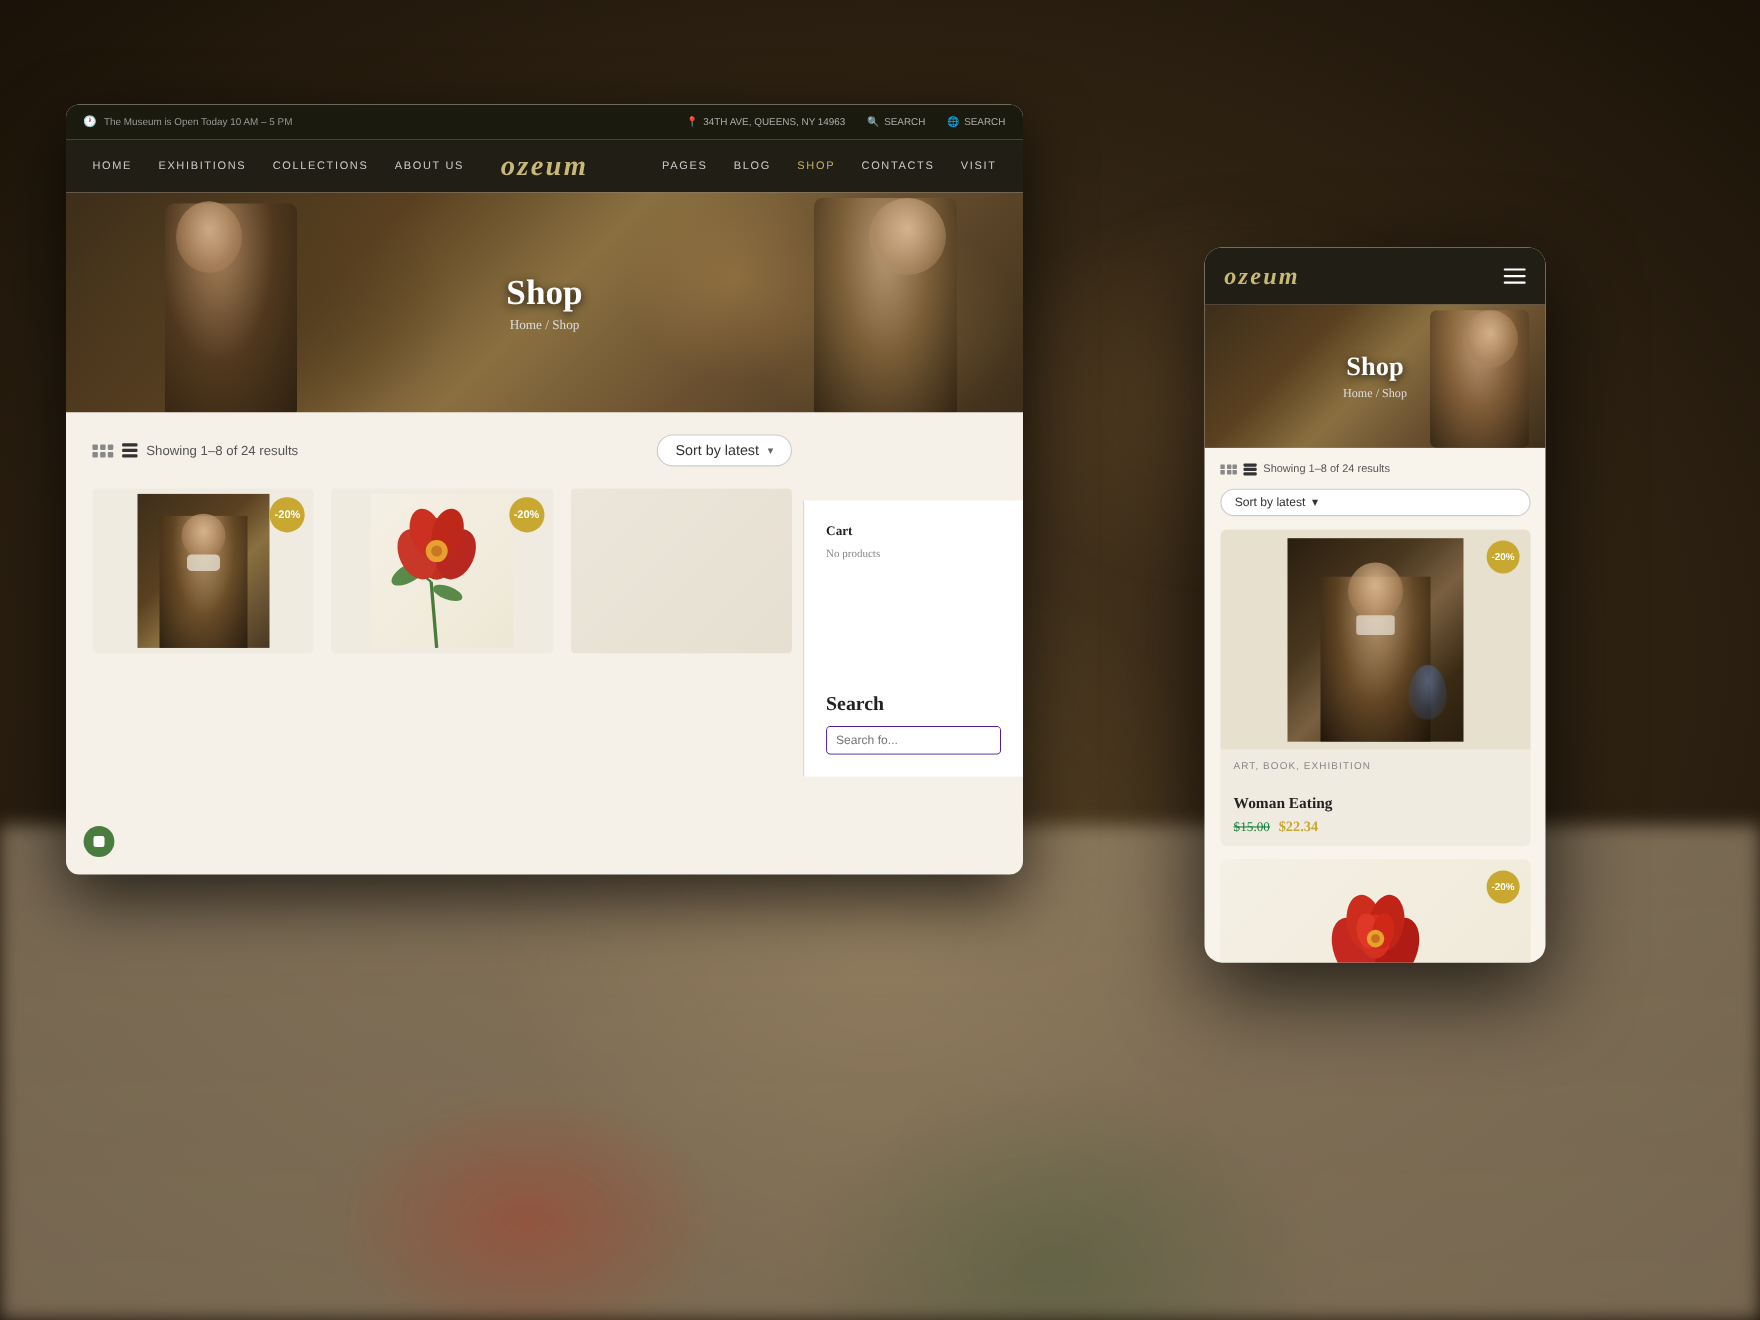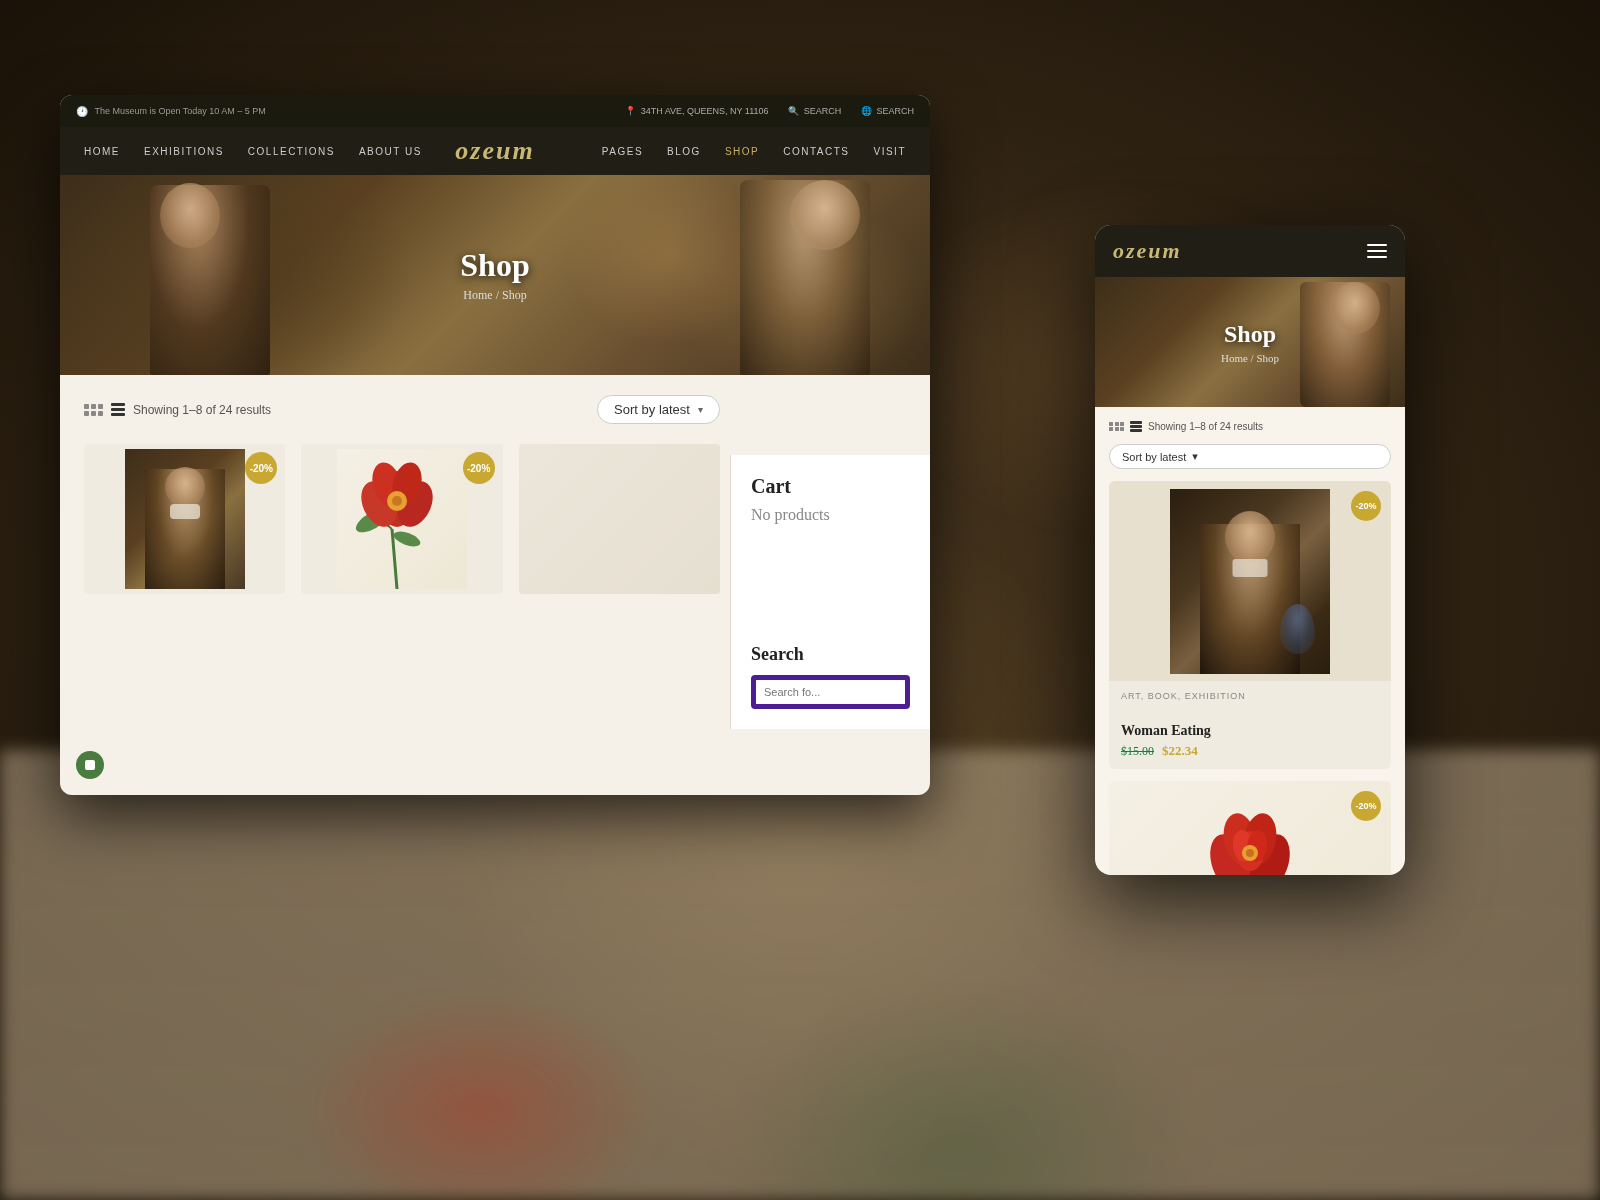--- a/index.html
+++ b/index.html
@@ -308,40 +308,40 @@
       right: 0;
       top: 80px;
       width: 200px;
       background: #fff;
       padding: 20px;
       border-left: 1px solid #e0d8c8;
       min-height: 200px;
     }
 
     .cart-title {
-      font-size: 20px;
+      font-size: 12px;
       font-weight: bold;
       color: #222;
       margin-bottom: 8px;
     }
 
     .cart-empty {
-      font-size: 16px;
+      font-size: 10px;
       color: #888;
     }
 
     .search-title {
       font-size: 18px;
       font-weight: bold;
       color: #222;
       margin-bottom: 10px;
     }
 
     .search-input-wrap {
-      border: 5px solid #4c1d95;
+      border: 1px solid #4c1d95;
       border-radius: 4px;
       display: flex;
       overflow: hidden;
       align-items: center;
     }
 
     .search-field {
       padding: 6px 8px;
       font-size: 11px;
       border: none;
@@ -635,21 +635,21 @@
 <div class="desktop-browser">
 
   <div class="desktop-topbar">
     <div class="topbar-left">
       <span style="font-size:10px;">🕐</span>
       <span style="font-size:9px; color:#999;">The Museum is Open Today 10 AM – 5 PM</span>
     </div>
     <div class="topbar-right">
       <div class="topbar-location">
         <span style="font-size:9px;">📍</span>
-        <span style="font-size:9px;">34TH AVE, QUEENS, NY 11106</span>
+        <span style="font-size:9px;">34TH AVE, QUEENS, NY 14963</span>
       </div>
       <div class="topbar-search-btn">
         <span style="font-size:9px;">🔍</span>
         <span style="font-size:9px;">SEARCH</span>
       </div>
       <div class="topbar-lang">
         <span style="font-size:9px;">🌐</span>
         <span style="font-size:9px;">SEARCH</span>
       </div>
     </div>

